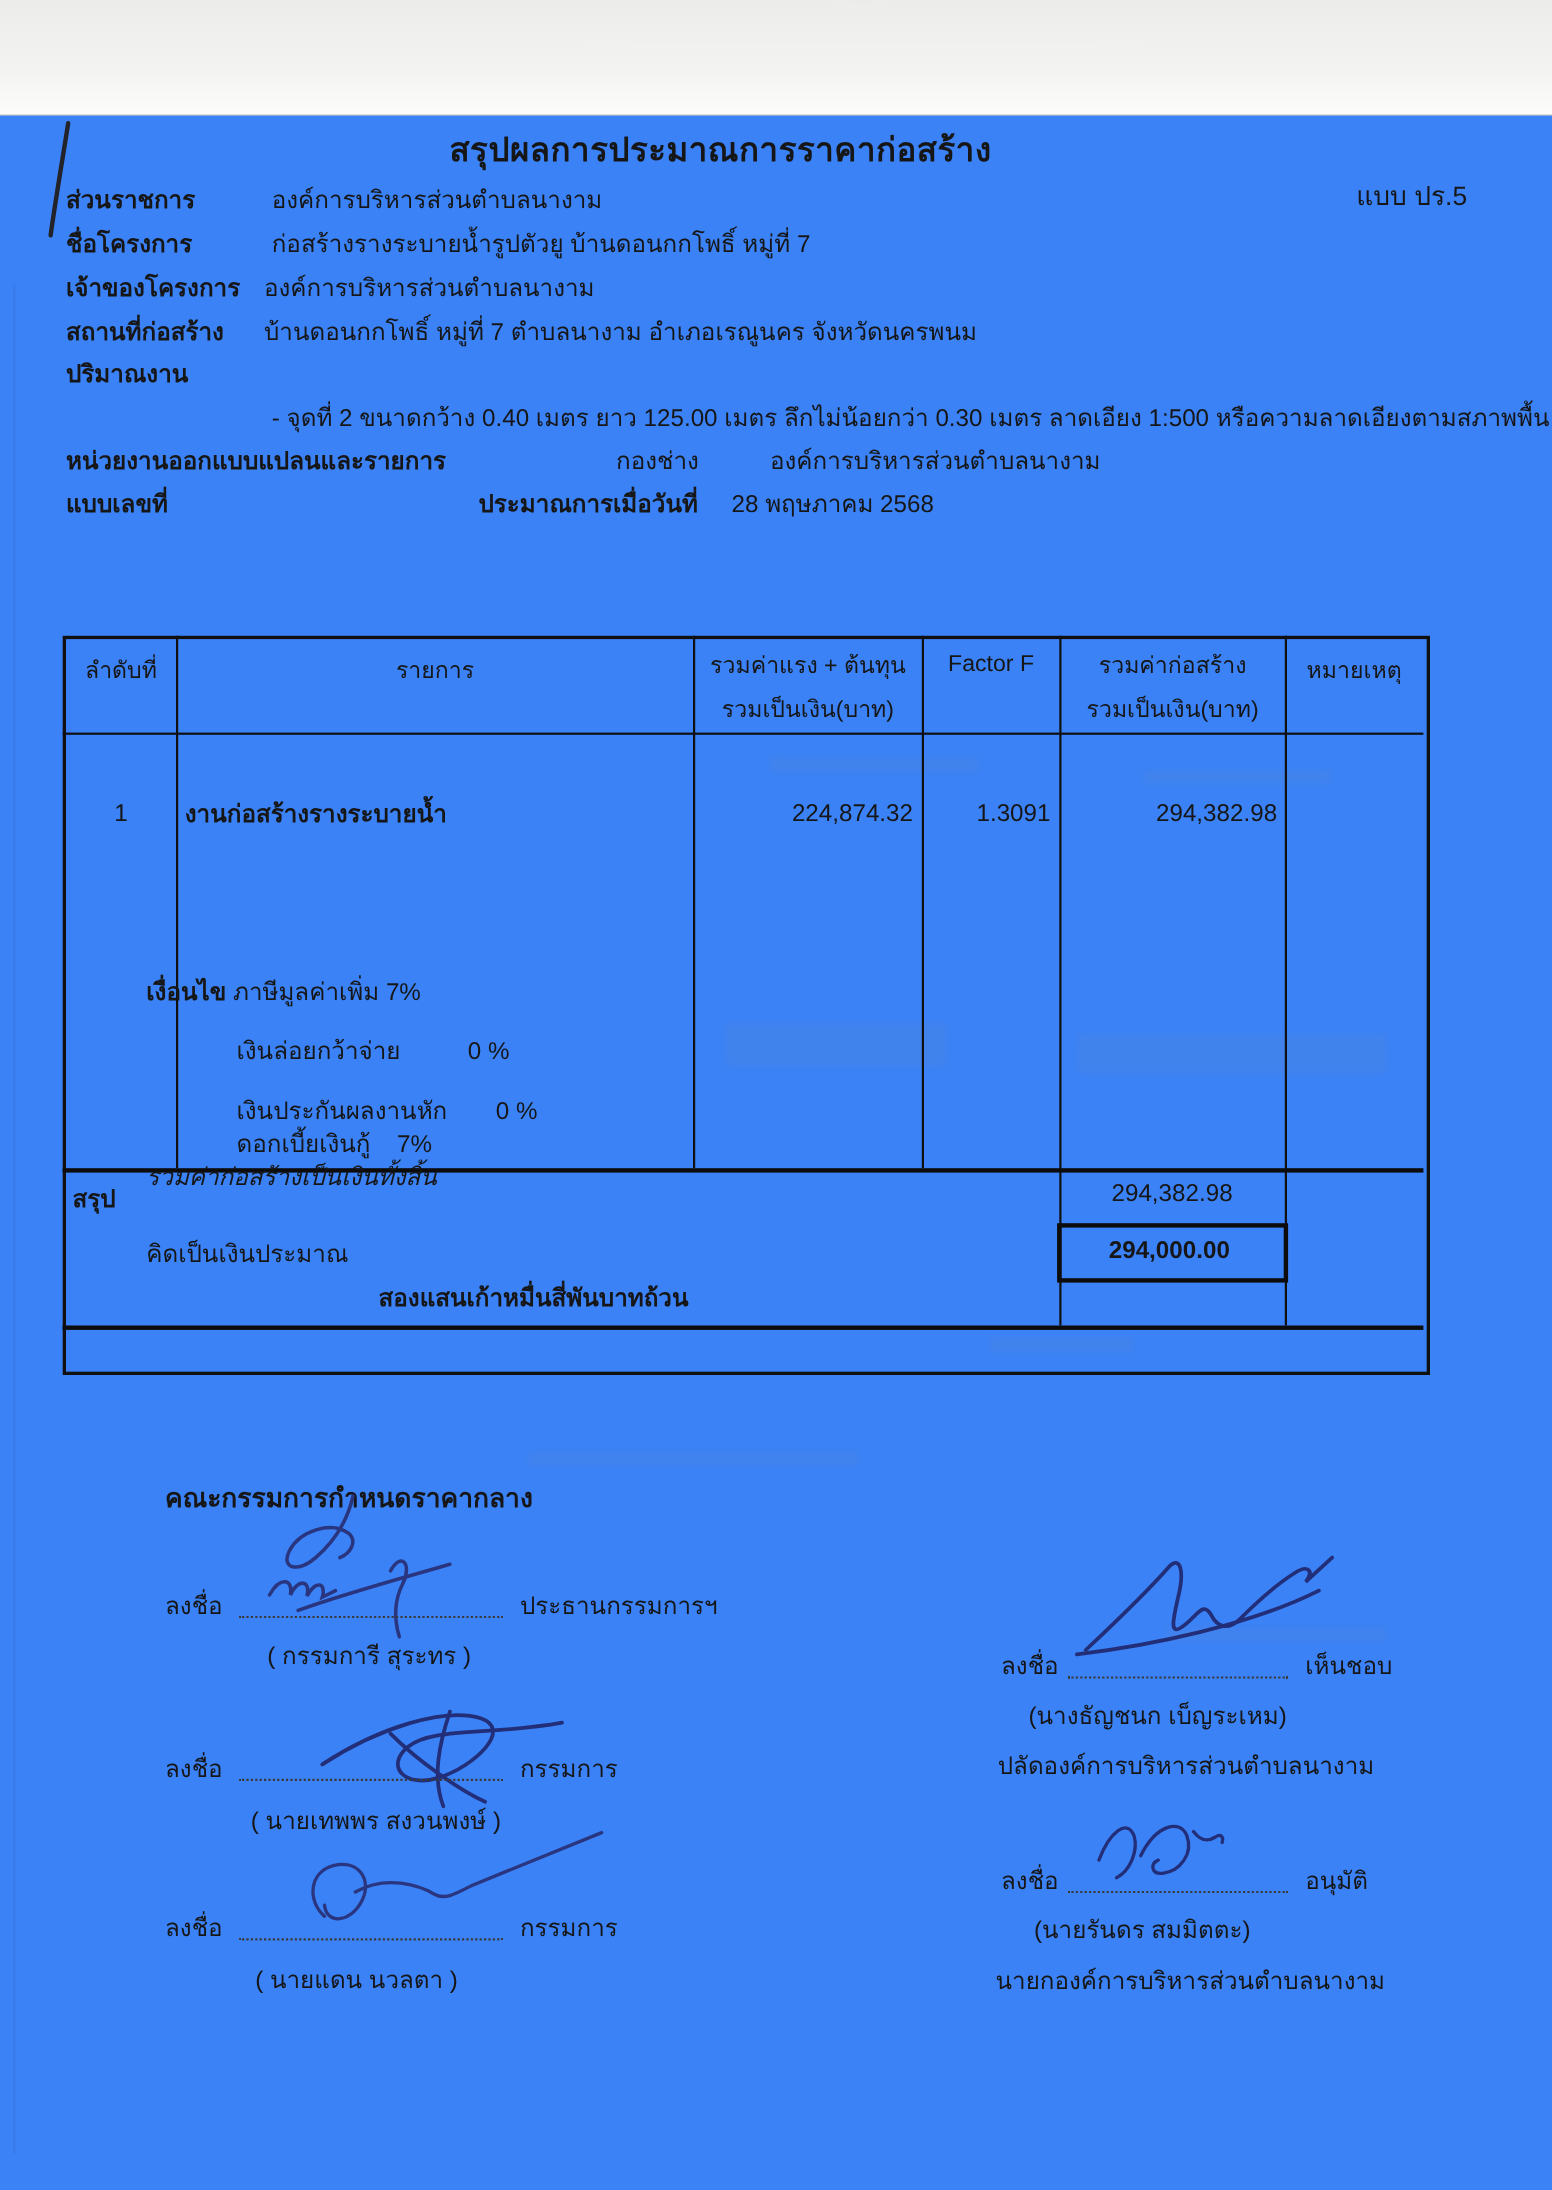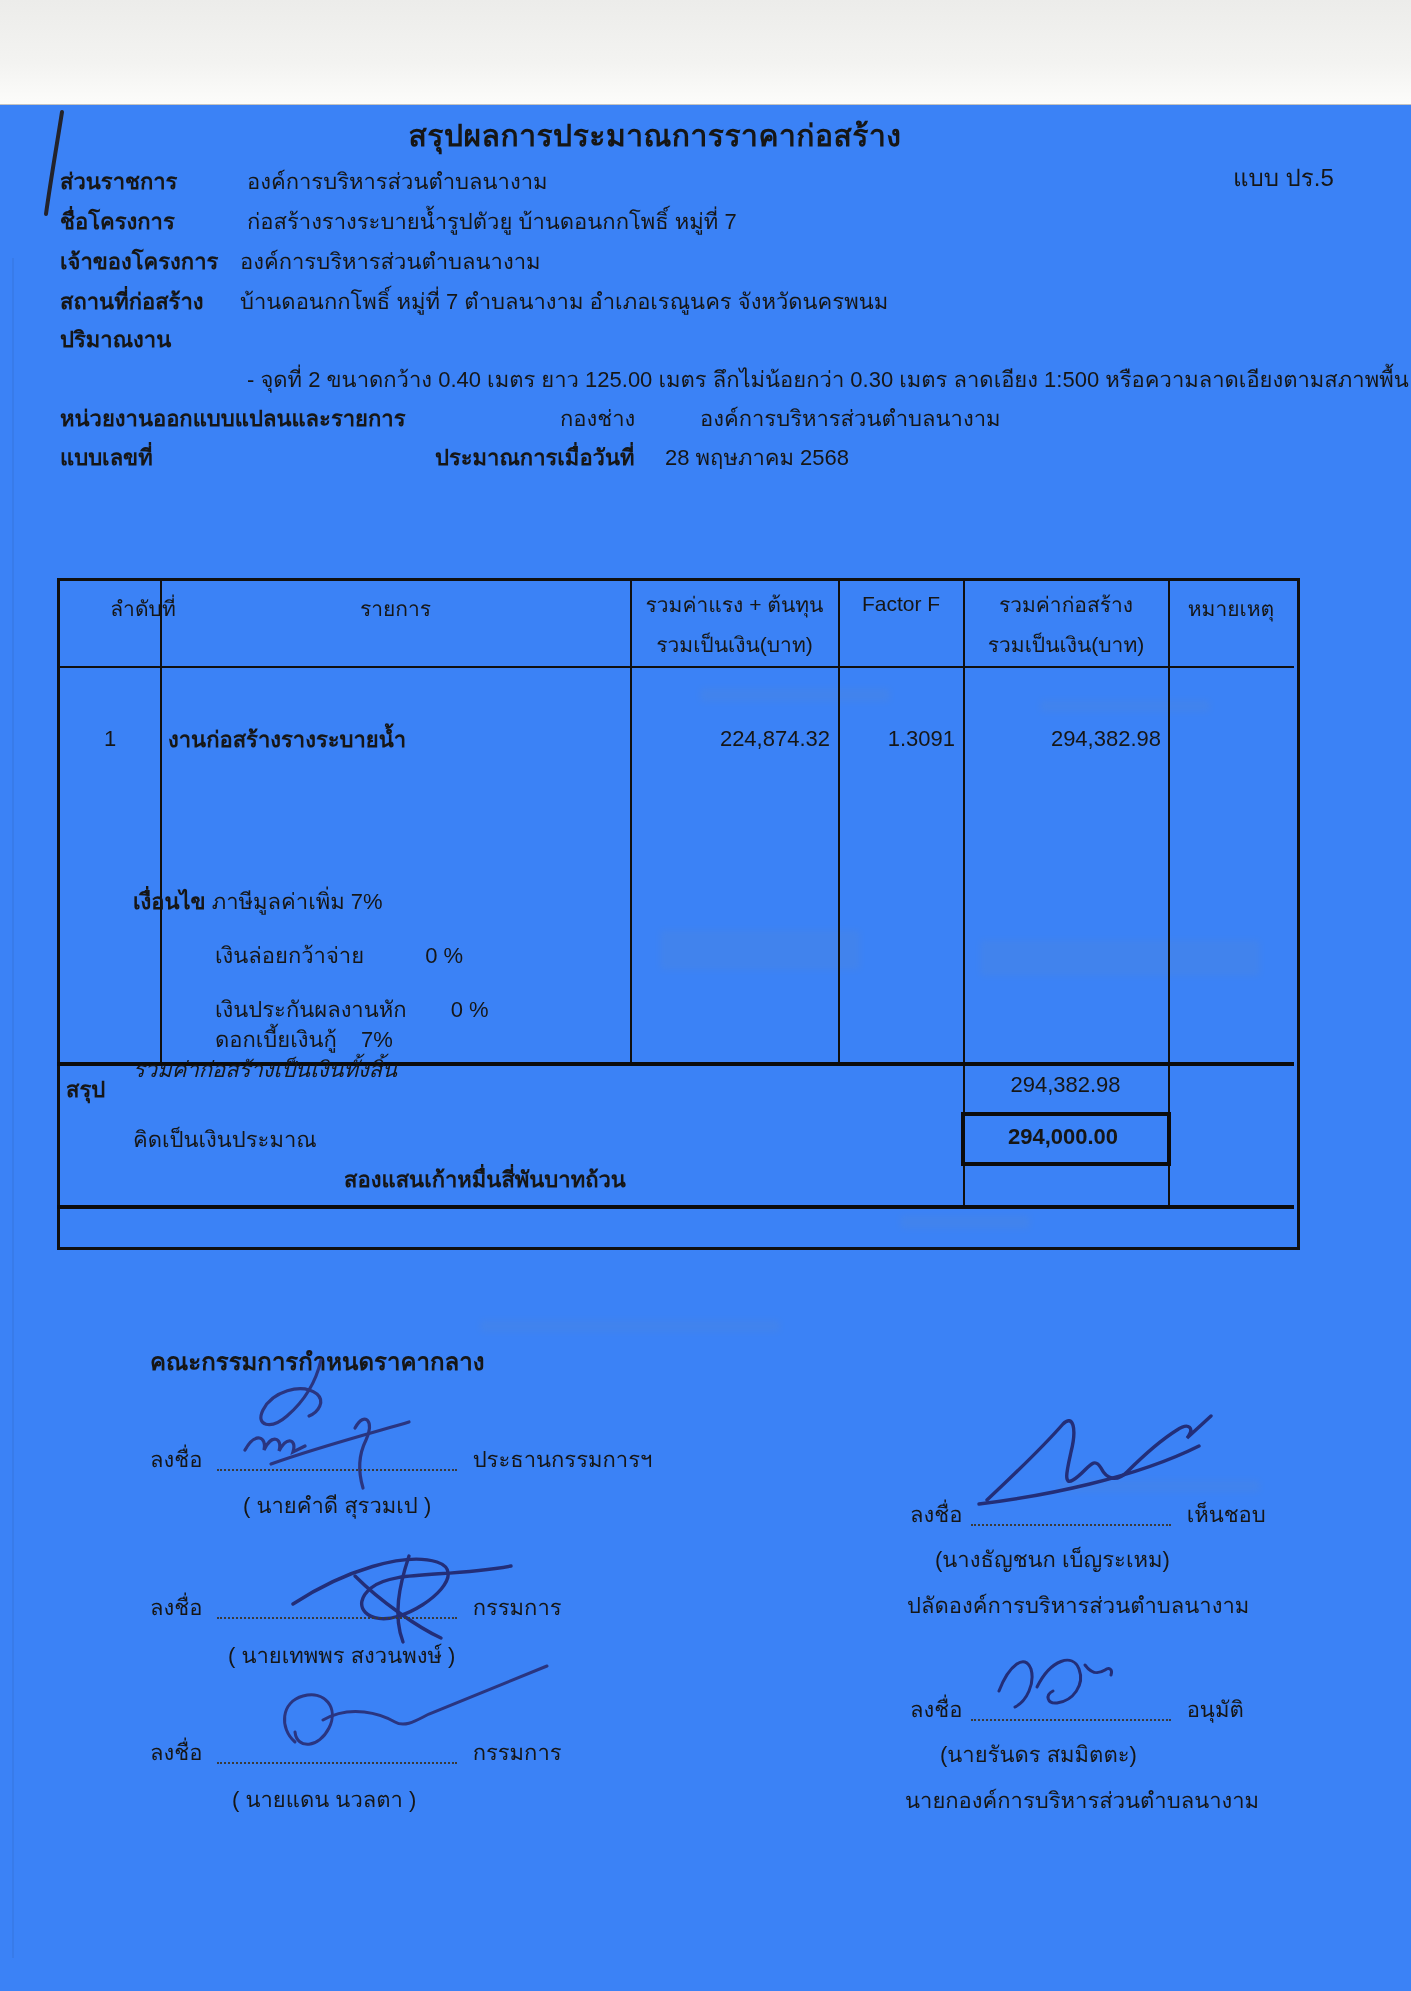--- a/index.html
+++ b/index.html
@@ -90,21 +90,21 @@
   <div class="vline" style="left:963px;top:578px;height:484px;"></div>
   <div class="vline" style="left:1168px;top:578px;height:484px;"></div>
 
   <div class="vline" style="left:963px;top:1062px;height:143px;"></div>
   <div class="vline" style="left:1168px;top:1062px;height:143px;"></div>
 
   <div class="hline" style="left:57px;top:666px;width:1237px;"></div>
   <div class="hthick" style="left:57px;top:1062px;width:1237px;"></div>
   <div class="hthick" style="left:57px;top:1205px;width:1237px;"></div>
 
-  <div class="abs t21 center" style="left:60px;top:592px;width:100px;padding-left:33px;">ลำดับที่</div>
+  <div class="abs t21 center" style="left:60px;top:592px;width:100px;">ลำดับที่</div>
   <div class="abs t21 center" style="left:163px;top:592px;width:465px;">รายการ</div>
   <div class="abs t21 center" style="left:633px;top:588px;width:203px;">รวมค่าแรง + ต้นทุน</div>
   <div class="abs t21 center" style="left:633px;top:628px;width:203px;">รวมเป็นเงิน(บาท)</div>
   <div class="abs t21 center" style="left:841px;top:592px;width:120px;">Factor  F</div>
   <div class="abs t21 center" style="left:966px;top:588px;width:200px;">รวมค่าก่อสร้าง</div>
   <div class="abs t21 center" style="left:966px;top:628px;width:200px;">รวมเป็นเงิน(บาท)</div>
   <div class="abs t21 center" style="left:1171px;top:592px;width:120px;">หมายเหตุ</div>
 
   <div class="abs t22 center" style="left:60px;top:726px;width:100px;">1</div>
   <div class="abs t22 b" style="left:168px;top:722px;">งานก่อสร้างรางระบายน้ำ</div>
@@ -147,21 +147,21 @@
       <path d="M20,98 C30,80 42,84 39,98 C46,82 58,85 54,99 C62,84 72,87 68,100 L80,94"></path>
       <path d="M46,112 C90,96 150,80 184,70"></path>
       <path d="M130,76 C140,58 150,70 141,88 C135,100 132,116 138,136"></path>
     </g>
   </svg>
   <div class="abs t22" style="left:150px;top:1442px;">
     <span>ลงชื่อ</span>
     <span class="dots" style="width:240px;margin:0 10px 0 8px;"></span>
     <span>ประธานกรรมการฯ</span>
   </div>
-  <div class="abs t22" style="left:243px;top:1488px;">( นายคำดี  สุรวมเป )</div>
+  <div class="abs t22" style="left:243px;top:1488px;">( กรรมการี  สุระทร )</div>
 
   <svg class="abs" style="left:285px;top:1548px;" width="250" height="100" viewBox="0 0 250 100">
     <g stroke="#232e78" stroke-width="3.4" fill="none" stroke-linecap="round">
       <path d="M8,56 C60,22 120,4 152,14 C182,24 146,58 114,68 C84,78 64,58 86,40 C108,22 160,30 226,18"></path>
       <path d="M124,8 C114,38 108,68 118,94"></path>
       <path d="M70,28 C96,54 134,80 156,90"></path>
     </g>
   </svg>
   <div class="abs t22" style="left:150px;top:1590px;">
     <span>ลงชื่อ</span>

